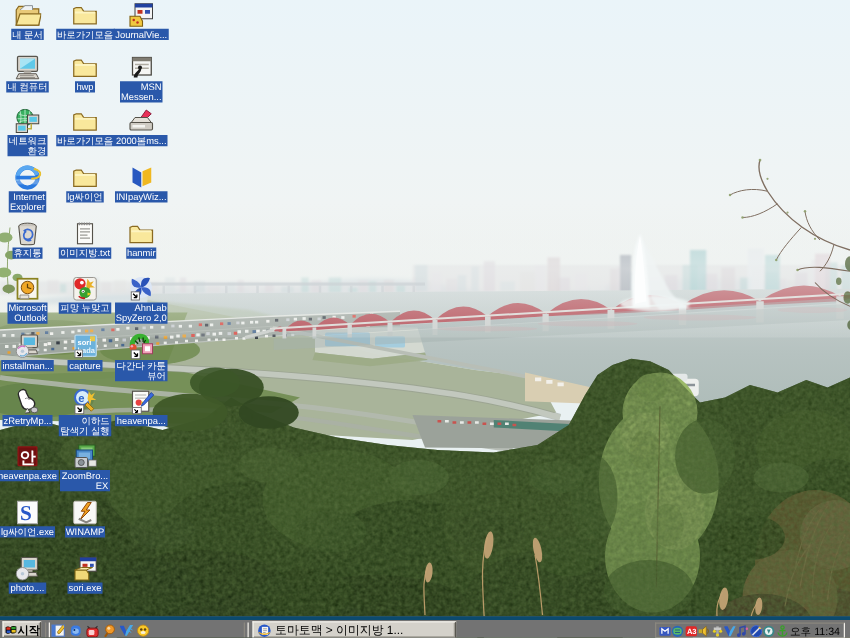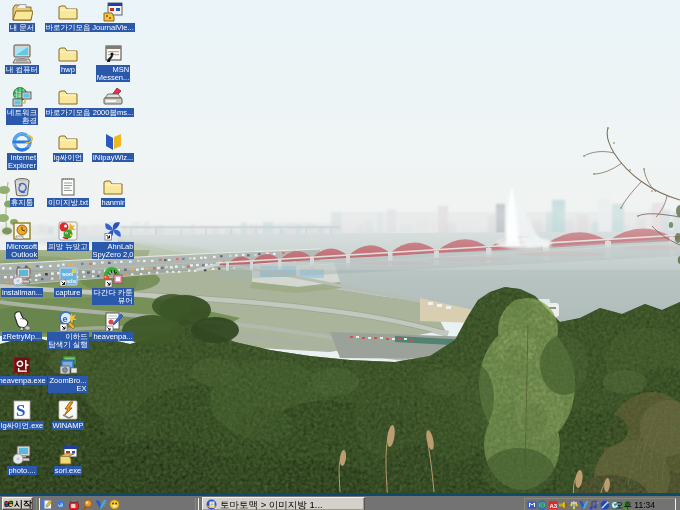--- a/index.html
+++ b/index.html
@@ -909,15 +909,15 @@
 <svg style="margin-left:0.4px;flex:none" width="10" height="10">
         <circle cx="5" cy="5" r="4.5" fill="#3a8888"></circle>
         <circle cx="5" cy="5" r="3" fill="#e8f0f0"></circle>
         <path d="M3.5,3.5 L6.5,3.5 L5,7 Z" fill="#3a8888"></path>
       </svg>
 <svg style="margin-left:0.4px;flex:none" width="10" height="10">
         <circle cx="5" cy="2" r="1.3" fill="none" stroke="#38a028" stroke-width="1"></circle>
         <path d="M5,3 L5,8 M2.5,4.5 L7.5,4.5" stroke="#38a028" stroke-width="1.1"></path>
         <path d="M1.5,6 Q2,8.8 5,8.8 Q8,8.8 8.5,6" fill="none" stroke="#38a028" stroke-width="1.1"></path>
       </svg>
-<span class="nt" style="position:absolute;right:20px;font-size:8.5px">오후 11:34</span>
+<span class="nt" style="position:absolute;right:3px;font-size:8.5px">오후 11:34</span>
 </div>
 </div>
 
 </body></html>

